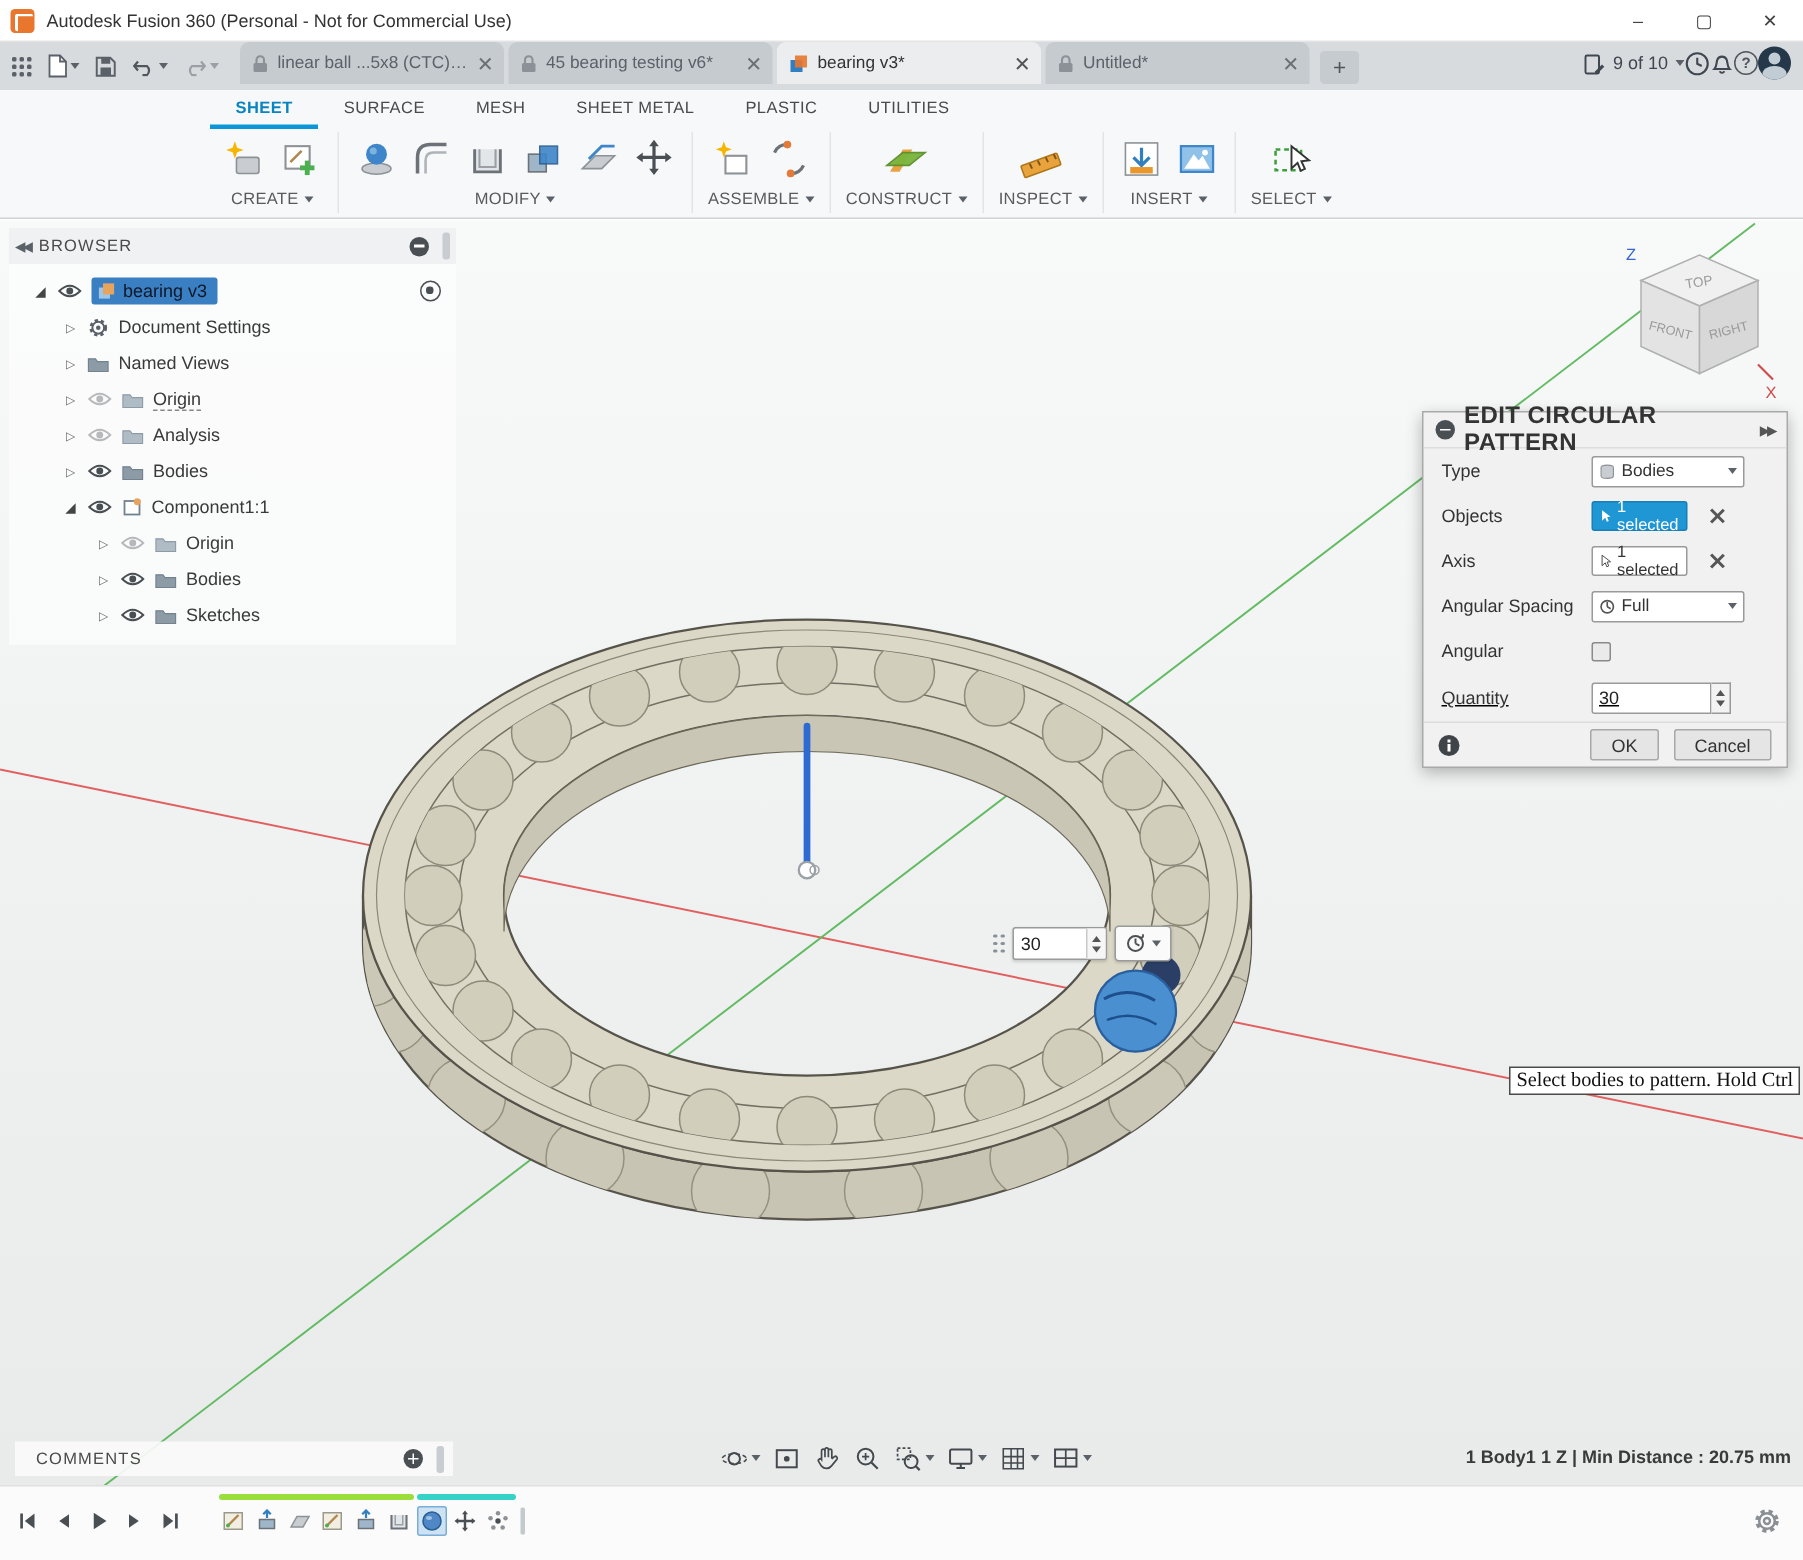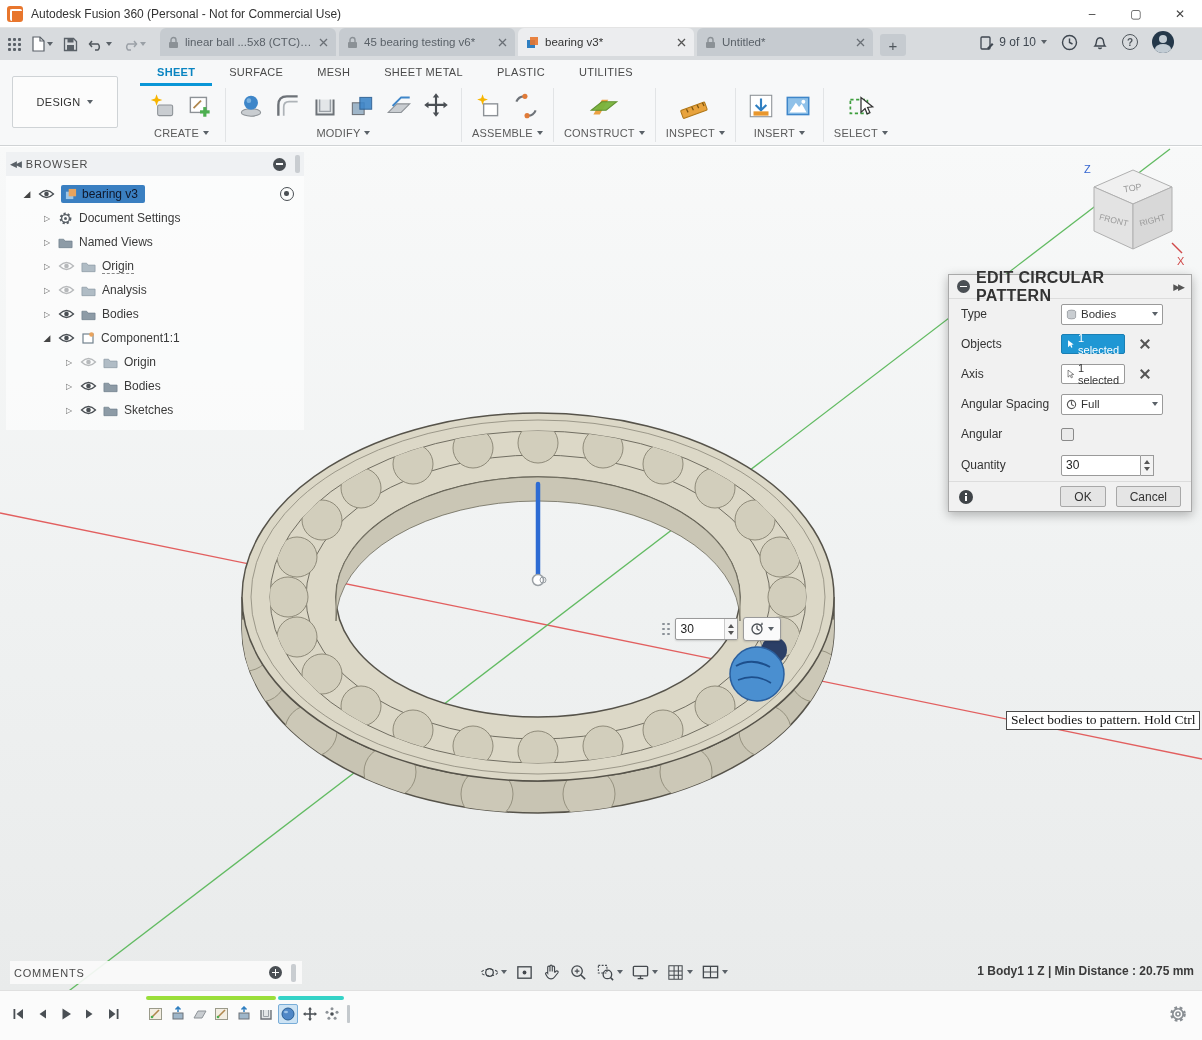--- a/index.html
+++ b/index.html
@@ -21,21 +21,21 @@
   .appgrid i { width:3px; height:3px; background:#5a6168; border-radius:1px; }
   .tsicon { display:flex; align-items:center; gap:2px; color:#4f565c; }
   .caret { width:0; height:0; border-left:3.5px solid transparent; border-right:3.5px solid transparent; border-top:4px solid #5a6168; display:inline-block; }
   .caret.light { border-top-color:#9aa0a6; }
   .doc-tabs { display:flex; align-items:flex-start; height:32px; margin-left:8px; }
   .dtab { width:176px; height:28px; background:#c6cbd0; border-radius:6px 6px 0 0; margin-right:3px; display:flex; align-items:center; padding:0 8px; gap:6px; }
   .dtab.active { background:#ecedef; }
   .dtab-label { font-size:11.5px; color:#5a6168; white-space:nowrap; overflow:hidden; text-overflow:ellipsis; flex:1; }
   .dtab.active .dtab-label { color:#333; }
   .addtab { width:26px; height:22px; background:#c6cbd0; border-radius:3px; margin:0 8px 4px 4px; display:flex; align-items:center; justify-content:center; font-size:15px; color:#4f565c; }
-  .ts-right { margin-left:auto; display:flex; align-items:center; gap:14px; padding:0 28px 4px 0; height:32px; }
+  .ts-right { margin-left:auto; display:flex; align-items:center; padding:0 8px 4px 0; height:32px; }
   .jobstatus { display:flex; align-items:center; gap:5px; font-size:12px; color:#3f4750; }
   .helpcircle { width:16px; height:16px; border-radius:50%; border:1.5px solid #4f565c; display:flex; align-items:center; justify-content:center; font-size:10px; font-weight:bold; color:#4f565c; }
   .avatar { width:22px; height:22px; border-radius:50%; background:#24384a; position:relative; overflow:hidden; }
   .avatar:before { content:""; position:absolute; left:7px; top:4px; width:8px; height:8px; border-radius:50%; background:#c2ccd4; }
   .avatar:after { content:""; position:absolute; left:3px; top:13px; width:16px; height:10px; border-radius:50% 50% 0 0; background:#c2ccd4; }
 
   
   .ribbon { position:absolute; top:60px; left:0; width:100%; height:86px; background:#f7f8f9; border-bottom:1px solid #d0d3d5; }
   .ribbon-tabs { position:absolute; left:140px; top:0; height:26px; display:flex; }
   .rtab { padding:0 17px; font-size:11px; color:#4a4a4a; display:flex; align-items:center; letter-spacing:.3px; border-bottom:3px solid transparent; }
@@ -108,21 +108,21 @@
   .mini-spin { width:13px; border-left:1px solid #c9c9c9; display:flex; flex-direction:column; align-items:center; justify-content:center; gap:3px; background:#f6f6f6; }
   .rotate-btn { height:24px; padding:0 6px; background:#fafafa; border:1px solid #9a9a9a; border-radius:3px; display:flex; align-items:center; gap:4px; box-shadow:0 1px 2px rgba(0,0,0,.15); }
 
   
   .tooltip { position:absolute; left:1006px; top:564px; background:#fff; border:1px solid #4a4a4a; font-family:"Liberation Serif",serif; font-size:13.5px; color:#111; padding:0 4px 1px; white-space:nowrap; }
 
   
   .viewcube { position:absolute; left:1076px; top:10px; }
 
   
-  .comments-bar { position:absolute; left:10px; top:814px; width:292px; height:23px; background:rgba(250,250,250,.92); display:flex; align-items:center; padding:0 6px 0 4px; gap:6px; }
+  .comments-bar { position:absolute; left:10px; top:814px; width:292px; height:23px; background:rgba(250,250,250,.92); display:flex; align-items:center; padding:0 6px 0 14px; gap:6px; }
   .comments-title { font-size:11px; color:#4a4a4a; letter-spacing:.8px; flex:1; }
   .circ-plus { width:13px; height:13px; border-radius:50%; background:#4a4f54; position:relative; }
   .circ-plus:before { content:""; position:absolute; left:3px; top:5.7px; width:7px; height:1.6px; background:#fff; }
   .circ-plus:after { content:""; position:absolute; left:5.7px; top:3px; width:1.6px; height:7px; background:#fff; }
   .view-toolbar { position:absolute; left:480px; top:812px; height:26px; display:flex; align-items:center; gap:8px; }
   .vtb { display:flex; align-items:center; gap:2px; }
   .status-right { position:absolute; right:8px; top:817px; font-size:12px; font-weight:bold; color:#3a3a3a; }
 
   
   .timeline { position:absolute; left:0; top:990px; width:100%; height:50px; background:#fbfbfb; border-top:1px solid #e0e0e0; }
@@ -254,24 +254,20 @@
       <svg width="16" height="17" viewBox="0 0 16 17">
           <path d="M3 12 c1.5-1.5 1.2-4 1.8-6 a3.4 3.4 0 0 1 6.4 0 c.6 2 .3 4.5 1.8 6z" fill="none" stroke="#3f4750" stroke-width="1.4"></path>
           <path d="M6.5 13.5 a1.6 1.6 0 0 0 3 0" fill="none" stroke="#3f4750" stroke-width="1.4"></path>
         </svg>
       <div class="helpcircle">?</div>
       <div class="avatar"></div>
     </div>
   </div>
 
   <div class="ribbon">
-    <div class="design-btn">
-      <span>DESIGN</span>
-        <span class="caret"></span>
-    </div>
     <div class="ribbon-tabs">
       <div class="rtab active">SHEET</div>
       <div class="rtab">SURFACE</div>
       <div class="rtab">MESH</div>
       <div class="rtab">SHEET METAL</div>
       <div class="rtab">PLASTIC</div>
       <div class="rtab">UTILITIES</div>
     </div>
 
     <div class="ribbon-tools">
@@ -692,21 +688,21 @@
           <span>Full</span>
           <span class="caret"></span>
         </div>
       </div>
 
       <div class="dlg-row">
         <span class="dlg-label">Angular</span>
         <div class="checkbox"></div>
       </div>
 
-      <div class="dlg-row" style="height:32px;">
+      <div class="dlg-row" style="height:32px;text-decoration:underline;">
         <span class="dlg-label">Quantity</span>
         <div class="qtywrap">
           <input class="qtyinput" value="30" style="">
           <div class="spincol">
               <span class="tri-up"></span>
               <span class="tri-dn"></span>
             </div>
         </div>
       </div>
 

